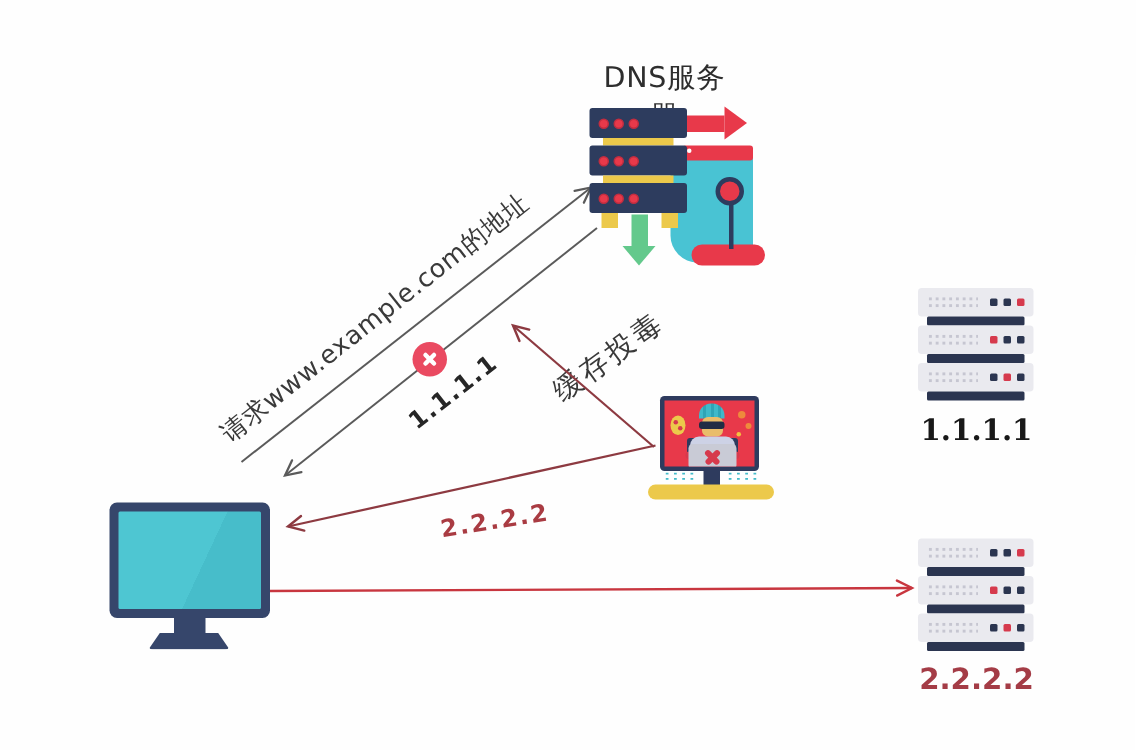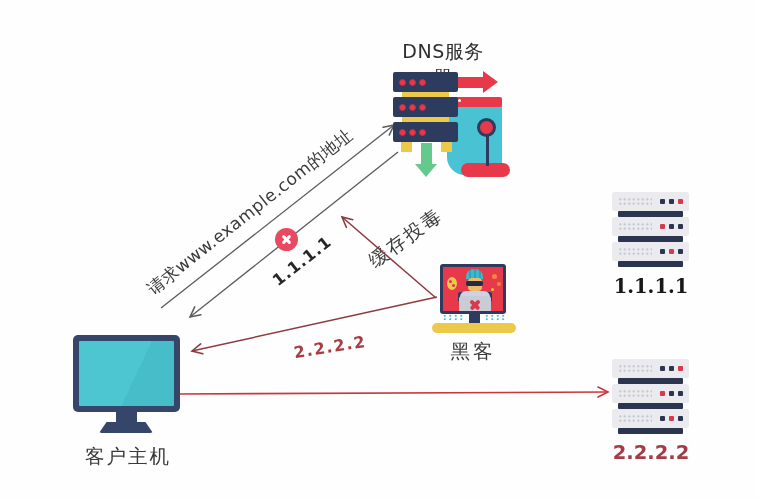--- a/index.html
+++ b/index.html
@@ -173,21 +173,20 @@
     <i class="bar b1"></i>
       <i class="bar b2"></i>
   </div>
 
   <div class="abs client-icon">
     <div class="frame"></div>
     <div class="screen"></div>
     <div class="stand"></div>
     <div class="base"></div>
   </div>
-  <div class="node-label lbl-client">客户主机</div>
 
   <div class="abs hacker-icon">
     <div class="frame"></div>
     <div class="screen">
       <div class="bug">
           <i class="d1"></i>
           <i class="d2"></i>
         </div>
       <div class="beanie"></div>
       <div class="face"></div>
@@ -205,21 +204,20 @@
       </div>
       <div class="odot o1"></div>
       <div class="odot o2"></div>
       <div class="odot o3"></div>
     </div>
     <div class="hang l"></div>
     <div class="hang r"></div>
     <div class="stand"></div>
     <div class="base"></div>
   </div>
-  <div class="node-label lbl-hacker">黑客</div>
 
   <div class="abs rack rack-top">
     <div class="unit u1">
         <div class="grid"></div>
         <i class="led n l1"></i>
         <i class="led n l2"></i>
         <i class="led r l3"></i>
       </div>
     <div class="bar b1"></div>
     <div class="unit u2">

